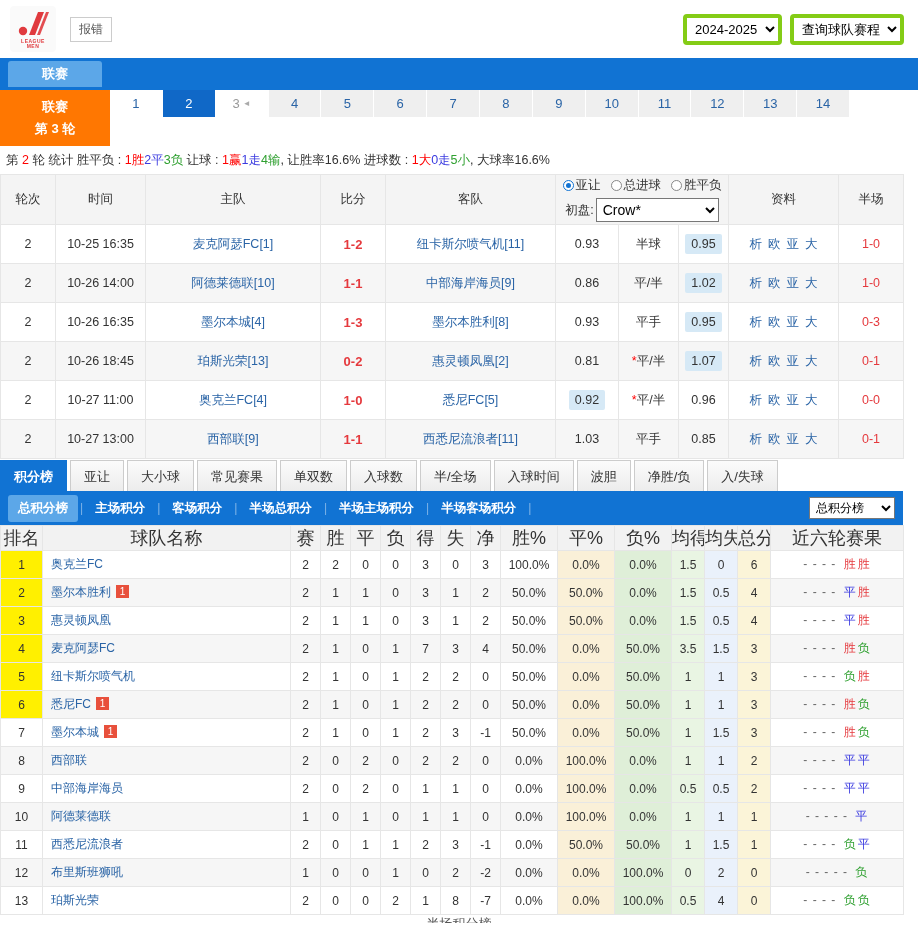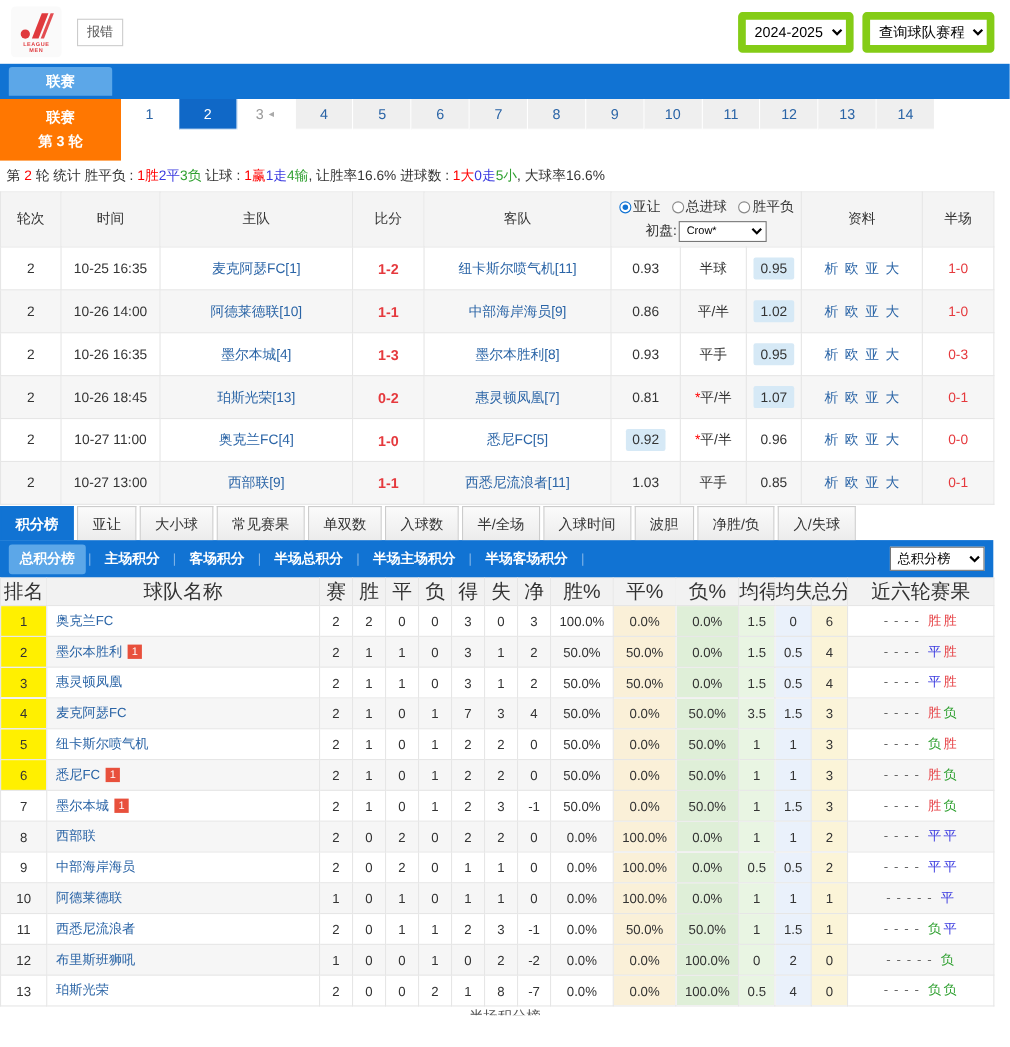--- a/index.html
+++ b/index.html
@@ -8,21 +8,21 @@
   .page { width:918px; height:952px; overflow:hidden; position:relative; }
 
   
   .hdr { height:58px; display:flex; align-items:center; padding:0 8px 0 10px; }
   .logo { width:46px; height:46px; background:#fafafa; border-radius:4px; display:flex; flex-direction:column; align-items:center; justify-content:center; }
   .logo svg { display:block; }
   .logo .lg1 { color:#e03a3e; font-size:5px; font-weight:bold; letter-spacing:.5px; line-height:1.1; }
   .hdr-title { font-size:21px; font-weight:bold; color:#111; margin-left:14px; white-space:nowrap; }
   .btn-report { margin-left:14px; border:1px solid #ccc; background:#fff; color:#555; font-size:12px; padding:3px 8px; cursor:pointer; }
   .hdr-right { margin-left:auto; display:flex; gap:8px; padding-right:6px; }
-  .hdr-right select { font-size:13px; padding:3px 4px; border:7px solid #84cc16; border-radius:4px; background:#fff; }
+  .hdr-right select { font-size:13px; padding:3px 4px; border:4px solid #84cc16; border-radius:4px; background:#fff; }
 
   
   .navtabs { height:32px; display:flex; align-items:flex-end; padding-left:0; }
   .navtabs .tab { height:31px; line-height:31px; padding:0 15px; font-size:13px; border:1px solid #ccc; border-bottom:none; background:linear-gradient(#fbfbfb,#ececec); margin-right:3px; color:#333; cursor:pointer; white-space:nowrap; }
   .navtabs .tab.active { background:#1173d3; border-color:#1173d3; color:#fff; font-weight:bold; }
 
   
   .band { height:32px; background:#1173d3; display:flex; align-items:center; }
   .band .league-btn { margin-left:8px; background:#5ca7e8; color:#fff; font-size:13px; font-weight:bold; padding:4px 34px; border-radius:3px 3px 0 0; cursor:pointer; }
 
@@ -57,21 +57,21 @@
   .mtable .hl { background:#d6e9f6; padding:3px 6px; border-radius:2px; }
   .mtable .star { color:#f00; }
   .mtable .datalinks span { color:#2a64a6; margin:0 3px; cursor:pointer; }
   .odds-head { display:flex; flex-direction:column; gap:4px; align-items:center; }
   .radio-row { display:flex; align-items:center; justify-content:center; gap:10px; }
   .radio-item { display:flex; align-items:center; gap:2px; cursor:pointer; }
   .rdo { width:11px; height:11px; border:1px solid #888; border-radius:50%; display:inline-block; position:relative; background:#fff; }
   .rdo.on { border-color:#1173d3; }
   .rdo.on::after { content:""; position:absolute; left:2px; top:2px; width:5px; height:5px; border-radius:50%; background:#1173d3; }
   .initial-row { display:flex; align-items:center; justify-content:center; gap:2px; }
-  .initial-row select { width:80px; font-size:10px; padding:2px; border:1px solid #777; background:#fff; }
+  .initial-row select { width:123px; font-size:14px; padding:2px; border:1px solid #777; background:#fff; }
 
   
   .stabs { height:32px; display:flex; align-items:center; }
   .stabs .tab { height:31px; line-height:31px; padding:0 13px; font-size:13px; border:1px solid #ccc; border-bottom:none; background:linear-gradient(#fbfbfb,#ececec); margin-right:3px; color:#333; cursor:pointer; }
   .stabs .tab.active { background:#1173d3; border-color:#1173d3; color:#fff; font-weight:bold; }
 
   .subbar { width:903px; height:34px; background:#1173d3; display:flex; align-items:center; padding-left:8px; }
   .subbar .subtab { color:#fff; font-size:12.5px; font-weight:bold; padding:5px 10px; border-radius:3px; cursor:pointer; }
   .subbar .subtab.active { background:#5ca7e8; }
   .subbar .sep { color:rgba(255,255,255,.45); margin:0 2px; }
@@ -239,21 +239,21 @@
           <td><span>平手</span></td>
           <td><span class="hl">0.95</span></td>
           <td class="datalinks"><span>析</span><span>欧</span><span>亚</span><span>大</span></td>
           <td class="half">0-3</td>
         </tr>
         <tr>
           <td>2</td>
           <td>10-26 18:45</td>
           <td><span class="lnk">珀斯光荣[13]</span></td>
           <td class="score">0-2</td>
-          <td><span class="lnk">惠灵顿凤凰[7]</span></td>
+          <td><span class="lnk">惠灵顿凤凰[2]</span></td>
           <td><span>0.81</span></td>
           <td><span class="star">*</span><span>平/半</span></td>
           <td><span class="hl">1.07</span></td>
           <td class="datalinks"><span>析</span><span>欧</span><span>亚</span><span>大</span></td>
           <td class="half">0-1</td>
         </tr>
         <tr>
           <td>2</td>
           <td>10-27 11:00</td>
           <td><span class="lnk">奥克兰FC[4]</span></td>

